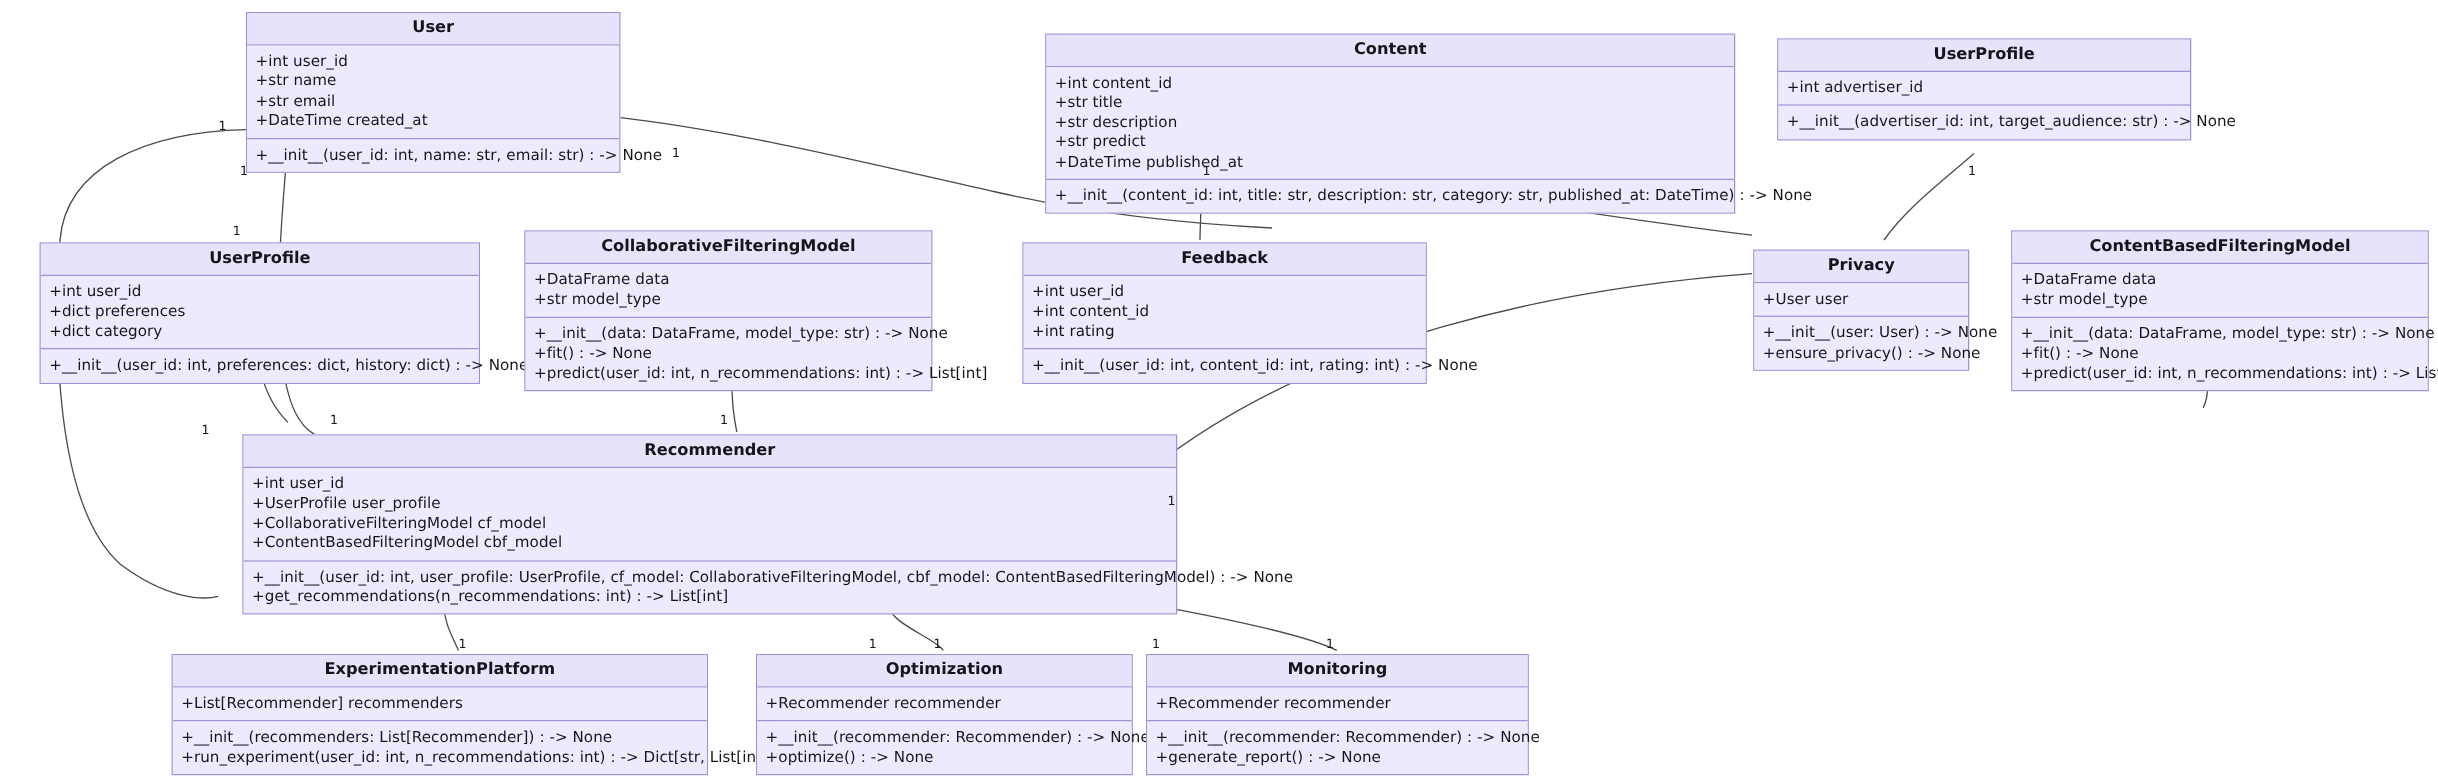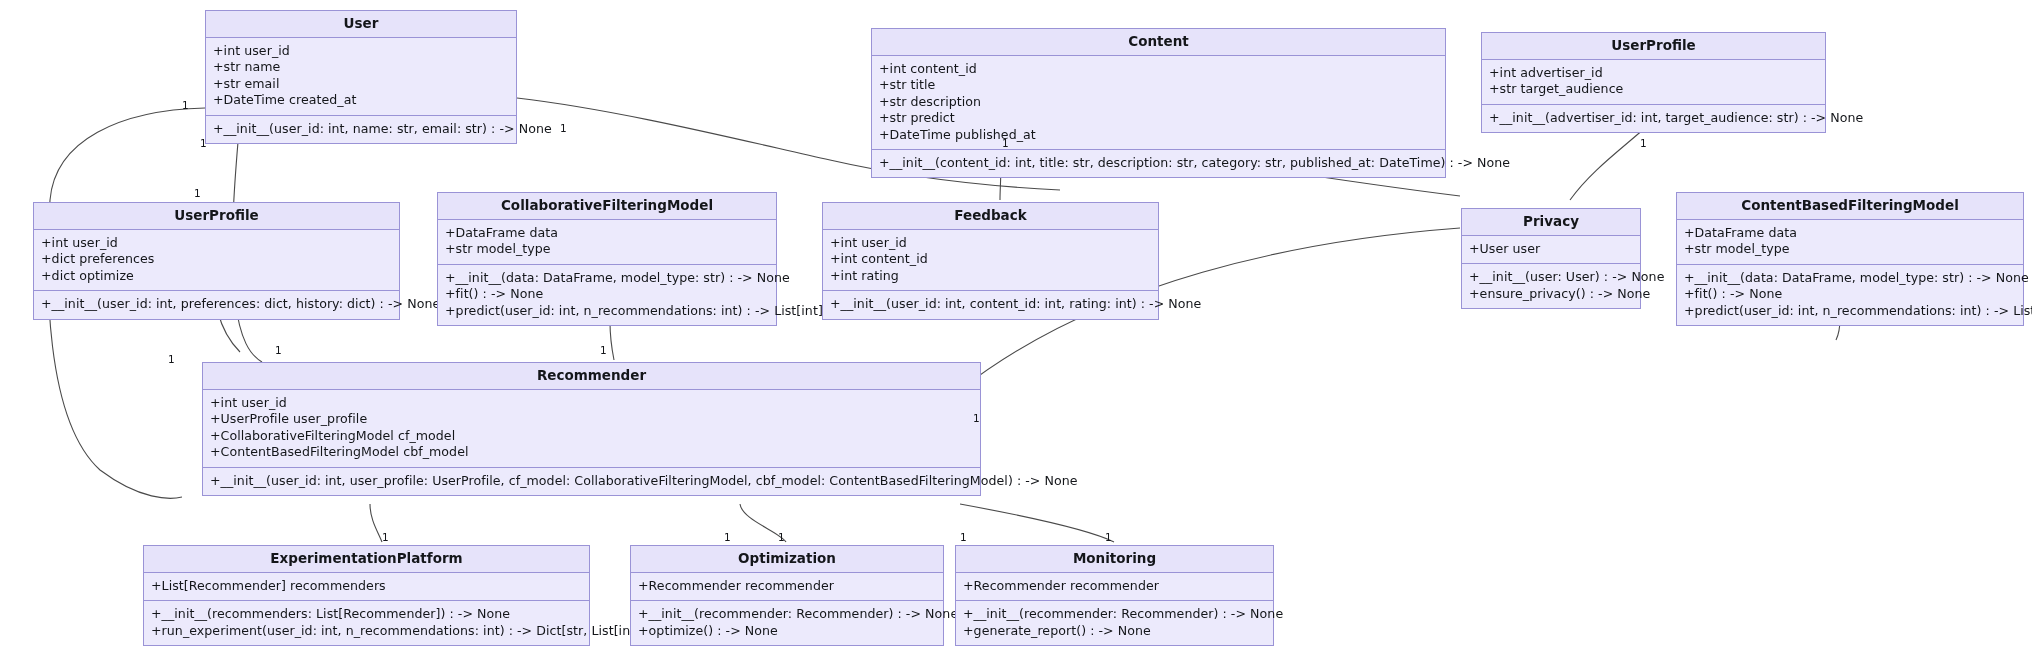--- a/index.html
+++ b/index.html
@@ -91,50 +91,49 @@
           <div class="uml-row">+DateTime published_at</div>
         </div>
         <div class="uml-section">
           <div class="uml-row">+__init__(content_id: int, title: str, description: str, category: str, published_at: DateTime) : -&gt; None</div>
         </div>
       </div>
       <div class="uml-class" style="left: 1481px; top: 32px; width: 345px;">
         <div class="uml-title">UserProfile</div>
         <div class="uml-section">
           <div class="uml-row">+int advertiser_id</div>
-          <div class="uml-row">+str target_audience</div>
         </div>
         <div class="uml-section">
           <div class="uml-row">+__init__(advertiser_id: int, target_audience: str) : -&gt; None</div>
         </div>
       </div>
       <div class="uml-class" style="left: 33px; top: 202px; width: 367px;">
         <div class="uml-title">UserProfile</div>
         <div class="uml-section">
           <div class="uml-row">+int user_id</div>
           <div class="uml-row">+dict preferences</div>
-          <div class="uml-row">+dict optimize</div>
+          <div class="uml-row">+dict category</div>
         </div>
         <div class="uml-section">
           <div class="uml-row">+__init__(user_id: int, preferences: dict, history: dict) : -&gt; None</div>
         </div>
       </div>
       <div class="uml-class" style="left: 437px; top: 192px; width: 340px;">
         <div class="uml-title">CollaborativeFilteringModel</div>
         <div class="uml-section">
           <div class="uml-row">+DataFrame data</div>
           <div class="uml-row">+str model_type</div>
         </div>
         <div class="uml-section">
           <div class="uml-row">+__init__(data: DataFrame, model_type: str) : -&gt; None</div>
           <div class="uml-row">+fit() : -&gt; None</div>
           <div class="uml-row">+predict(user_id: int, n_recommendations: int) : -&gt; List[int]</div>
         </div>
       </div>
-      <div class="uml-class" style="left: 822px; top: 202px; width: 337px;">
+      <div class="uml-class" style="left: 852px; top: 202px; width: 337px;">
         <div class="uml-title">Feedback</div>
         <div class="uml-section">
           <div class="uml-row">+int user_id</div>
           <div class="uml-row">+int content_id</div>
           <div class="uml-row">+int rating</div>
         </div>
         <div class="uml-section">
           <div class="uml-row">+__init__(user_id: int, content_id: int, rating: int) : -&gt; None</div>
         </div>
       </div>
@@ -163,20 +162,21 @@
       <div class="uml-class" style="left: 182px; top: 362px; width: 779px; margin-left: 20px;">
         <div class="uml-title">Recommender</div>
         <div class="uml-section">
           <div class="uml-row">+int user_id</div>
           <div class="uml-row">+UserProfile user_profile</div>
           <div class="uml-row">+CollaborativeFilteringModel cf_model</div>
           <div class="uml-row">+ContentBasedFilteringModel cbf_model</div>
         </div>
         <div class="uml-section">
           <div class="uml-row">+__init__(user_id: int, user_profile: UserProfile, cf_model: CollaborativeFilteringModel, cbf_model: ContentBasedFilteringModel) : -&gt; None</div>
+          <div class="uml-row">+get_recommendations(n_recommendations: int) : -&gt; List[int]</div>
         </div>
       </div>
       <div class="uml-class" style="left: 143px; top: 545px; width: 447px;">
         <div class="uml-title">ExperimentationPlatform</div>
         <div class="uml-section">
           <div class="uml-row">+List[Recommender] recommenders</div>
         </div>
         <div class="uml-section">
           <div class="uml-row">+__init__(recommenders: List[Recommender]) : -&gt; None</div>
           <div class="uml-row">+run_experiment(user_id: int, n_recommendations: int) : -&gt; Dict[str, List[int]]</div>

